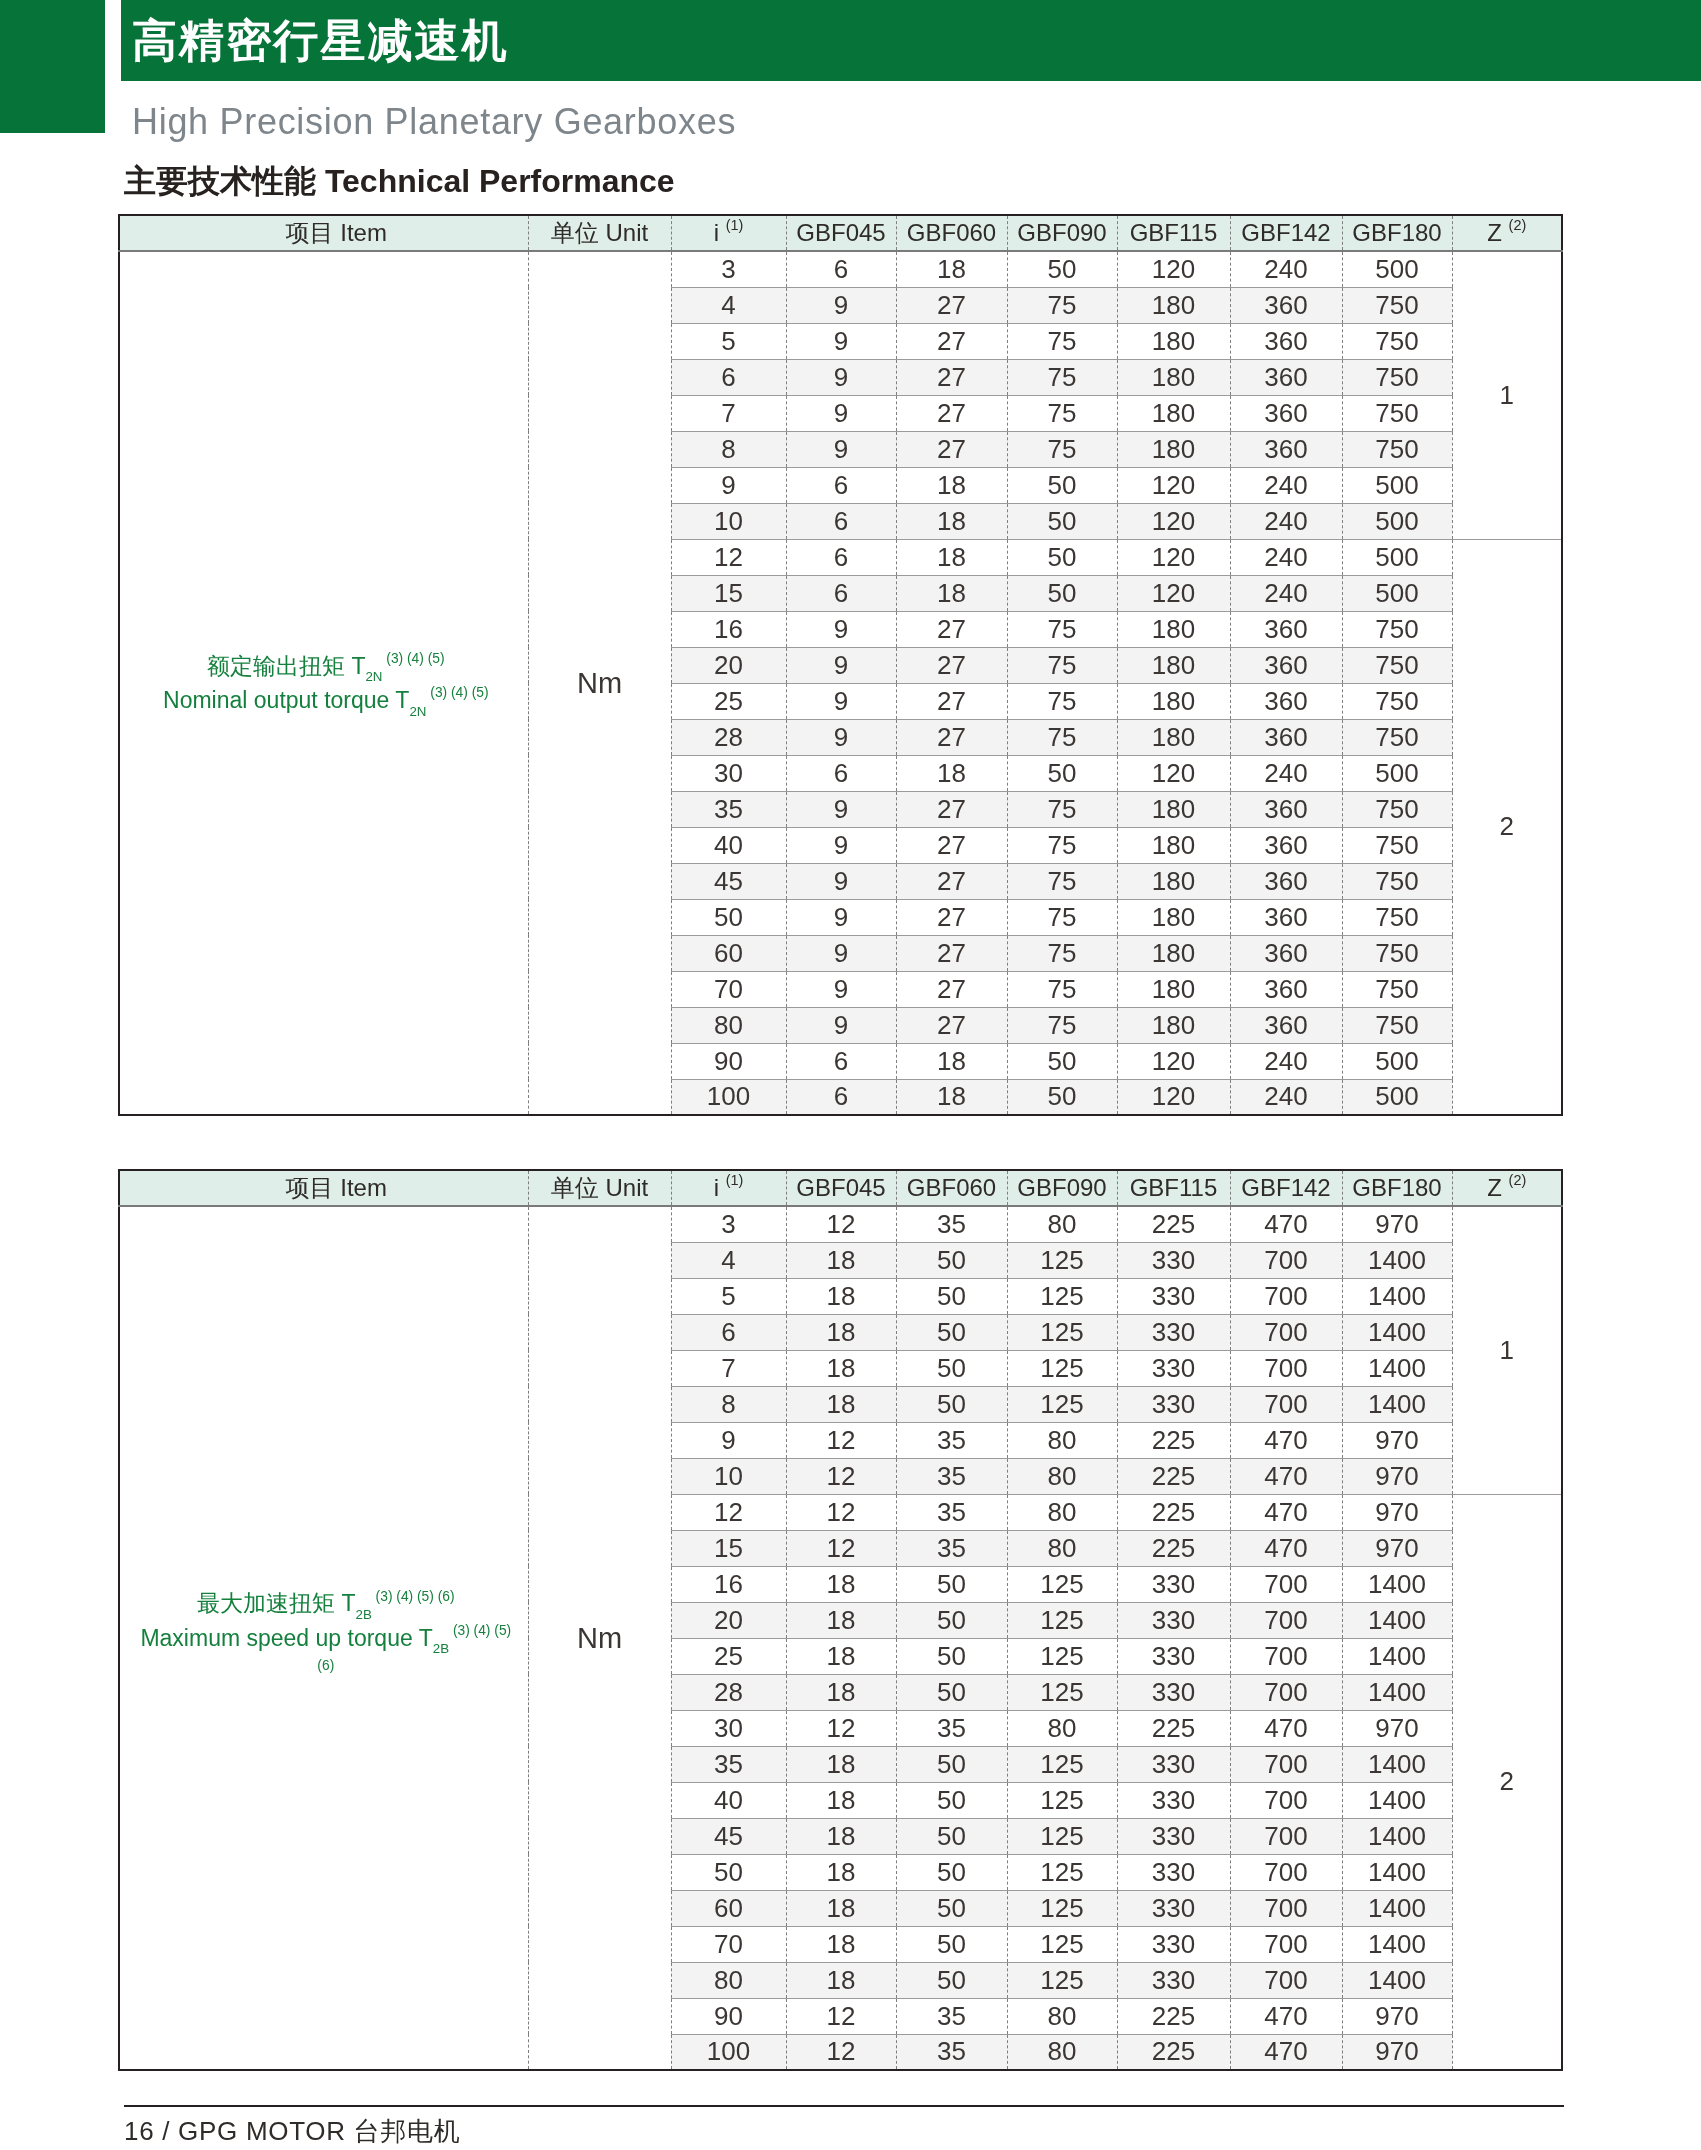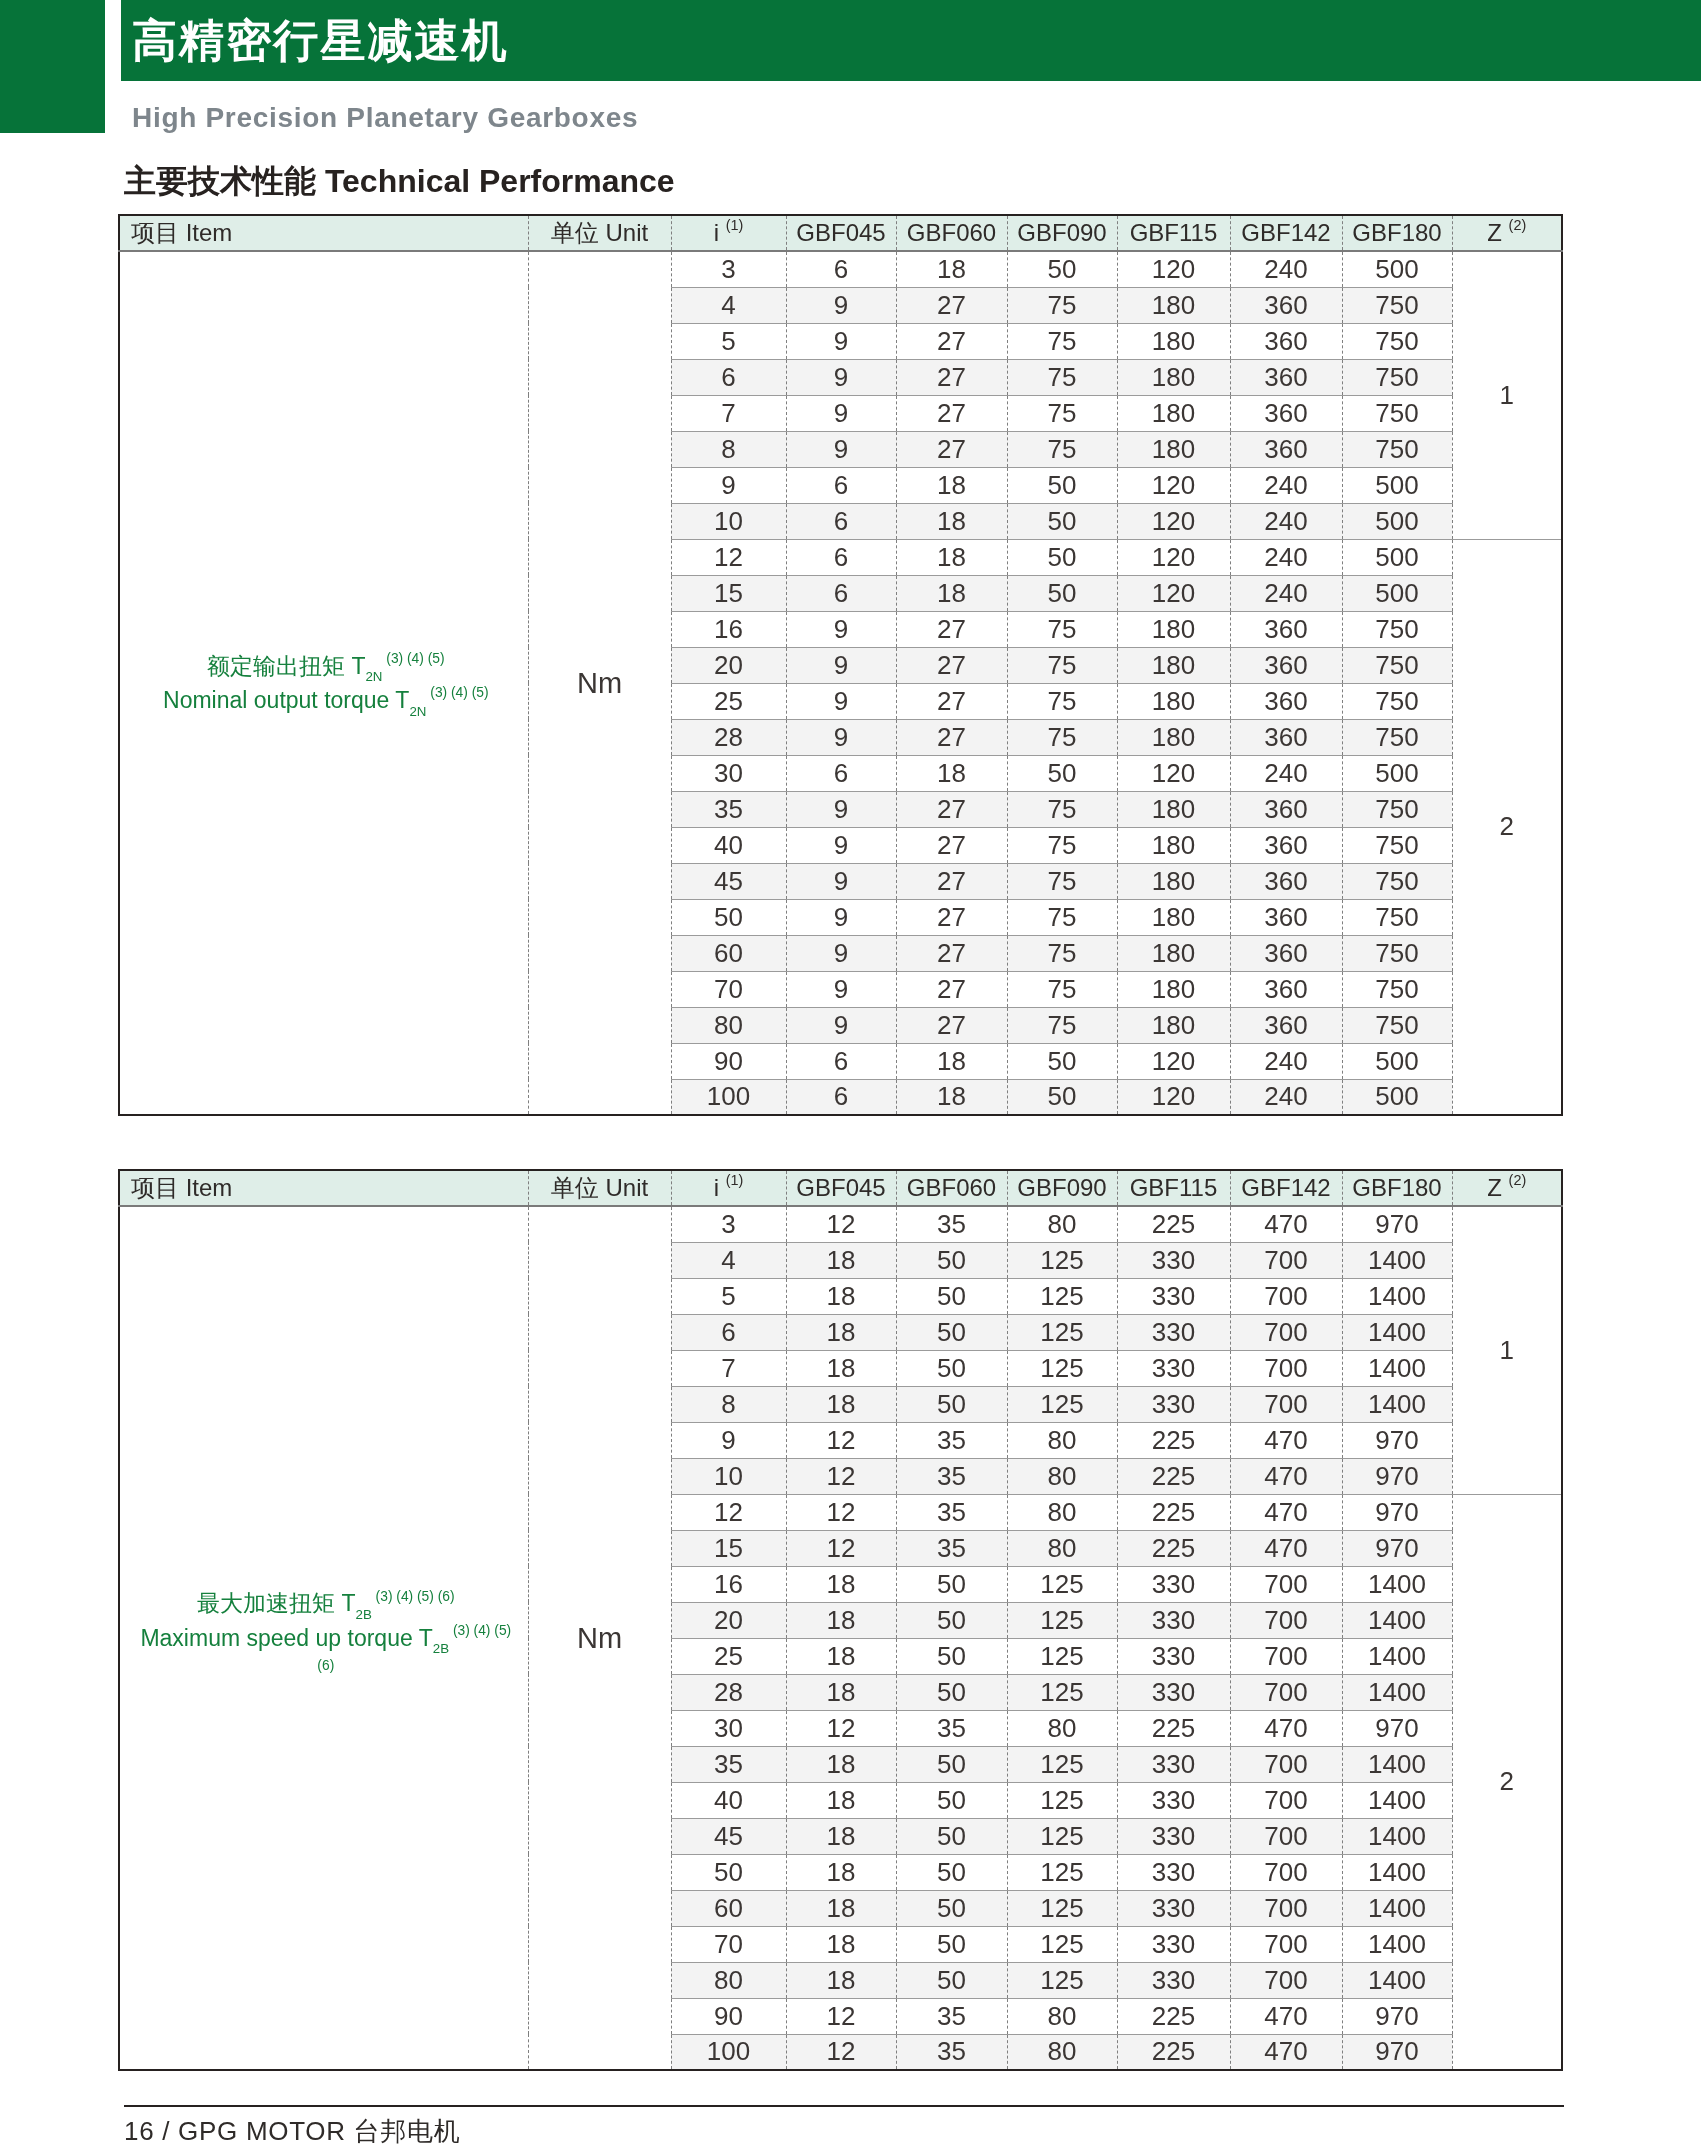--- a/index.html
+++ b/index.html
@@ -36,22 +36,22 @@
   .banner .title {
     color: #ffffff;
     font-size: 45px;
     font-weight: bold;
     letter-spacing: 2.1px;
     line-height: 1;
   }
   .subtitle {
     position: absolute;
     left: 132px; top: 104px;
-    font-size: 28px;
-    font-weight: bold;
+    font-size: 36px;
+    font-weight: normal;
     color: #7E868C;
     line-height: 1;
     letter-spacing: 0.7px;
   }
   .section-title {
     position: absolute;
     left: 124px; top: 165px;
     font-size: 32px;
     font-weight: bold;
     color: #272220;
@@ -74,22 +74,22 @@
   .tbl thead th {
     background: #DFEEE8;
     border-bottom: 2.1px solid #7a7a7a;
     height: 34px;
     font-weight: normal;
     font-size: 24px;
     color: #2f2b29;
     padding: 0;
   }
   .tbl thead th.col-item {
-    text-align: left;
-    padding-left: 11px;
+    text-align: center;
+    padding-left: 25px;
   }
   .tbl tbody tr { height: 36px; }
   .tbl td {
     padding: 0;
     font-size: 26px;
     color: #3b3634;
     text-align: center;
     vertical-align: middle;
     background: #ffffff;
   }

